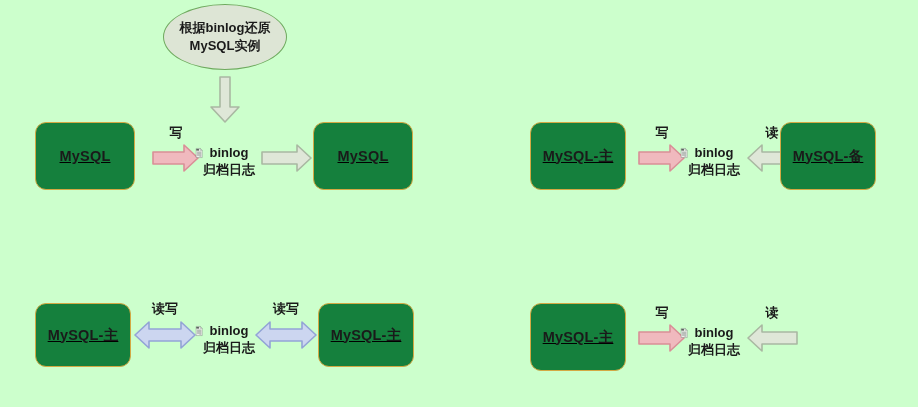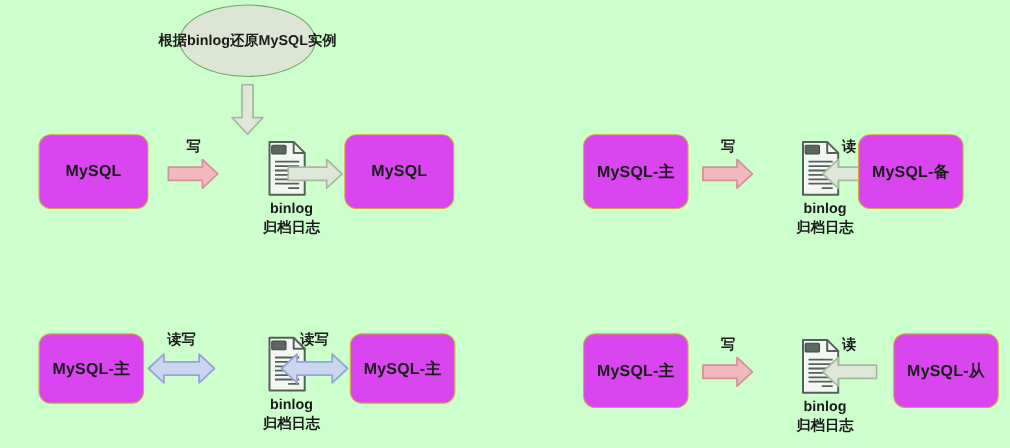--- a/index.html
+++ b/index.html
@@ -17,44 +17,45 @@
     position: relative;
     width: 918px;
     height: 407px;
     background: #ccffcc;
   }
 
   
   .node-box {
     position: absolute;
     box-sizing: border-box;
-    background: #d946ef;
+    background: #15803d;
     border: 1.6px solid #d4a843;
     border-radius: 11px;
     display: flex;
     align-items: center;
     justify-content: center;
+    text-decoration: underline;
   }
   .node-label {
     font-size: 14.5px;
     font-weight: bold;
     color: #1a1a1a;
     letter-spacing: 0.2px;
     white-space: nowrap;
   }
 
   
   .ellipse-note {
     position: absolute;
     box-sizing: border-box;
     background: #dde5d5;
     border: 1.6px solid #6faa5f;
     border-radius: 50%;
     display: flex;
-    flex-direction: row;
+    flex-direction: column;
     align-items: center;
     justify-content: center;
     text-align: center;
   }
   .ellipse-note .ell-line {
     font-size: 13px;
     font-weight: bold;
     color: #1a1a1a;
     line-height: 1.35;
     white-space: nowrap;
@@ -73,23 +74,21 @@
     font-weight: bold;
     color: #1a1a1a;
     white-space: nowrap;
     text-align: center;
   }
 
   
   .doc-group {
     position: absolute;
     display: flex;
-    flex-direction: column;
-    align-items: flex-start;
-    margin-left: 44px;
+    align-items: flex-end;
   }
   .doc-icon { display: block; }
   .doc-caption {
     margin-top: 3px;
     text-align: center;
   }
   .doc-caption .cap-line {
     font-size: 13px;
     font-weight: bold;
     color: #1a1a1a;
@@ -273,17 +272,14 @@
     </div>
   </div>
 
   <div class="arrow" style="left:746px; top:324px;">
     <svg width="52" height="28" viewBox="0 0 52 28">
       <polygon points="51,8 16,8 16,1 2,14 16,27 16,20 51,20" fill="#dfe7d8" stroke="#a9b8a2" stroke-width="1.6" stroke-linejoin="round"></polygon>
     </svg>
   </div>
   <div class="arrow-label" style="left:746px; top:304px; width:52px;">读</div>
 
-  <div class="node-box" style="left:812px; top:303px; width:96px; height:68px;">
-    <span class="node-label">MySQL-从</span>
-  </div>
 
 </div>
 
 </body></html>

